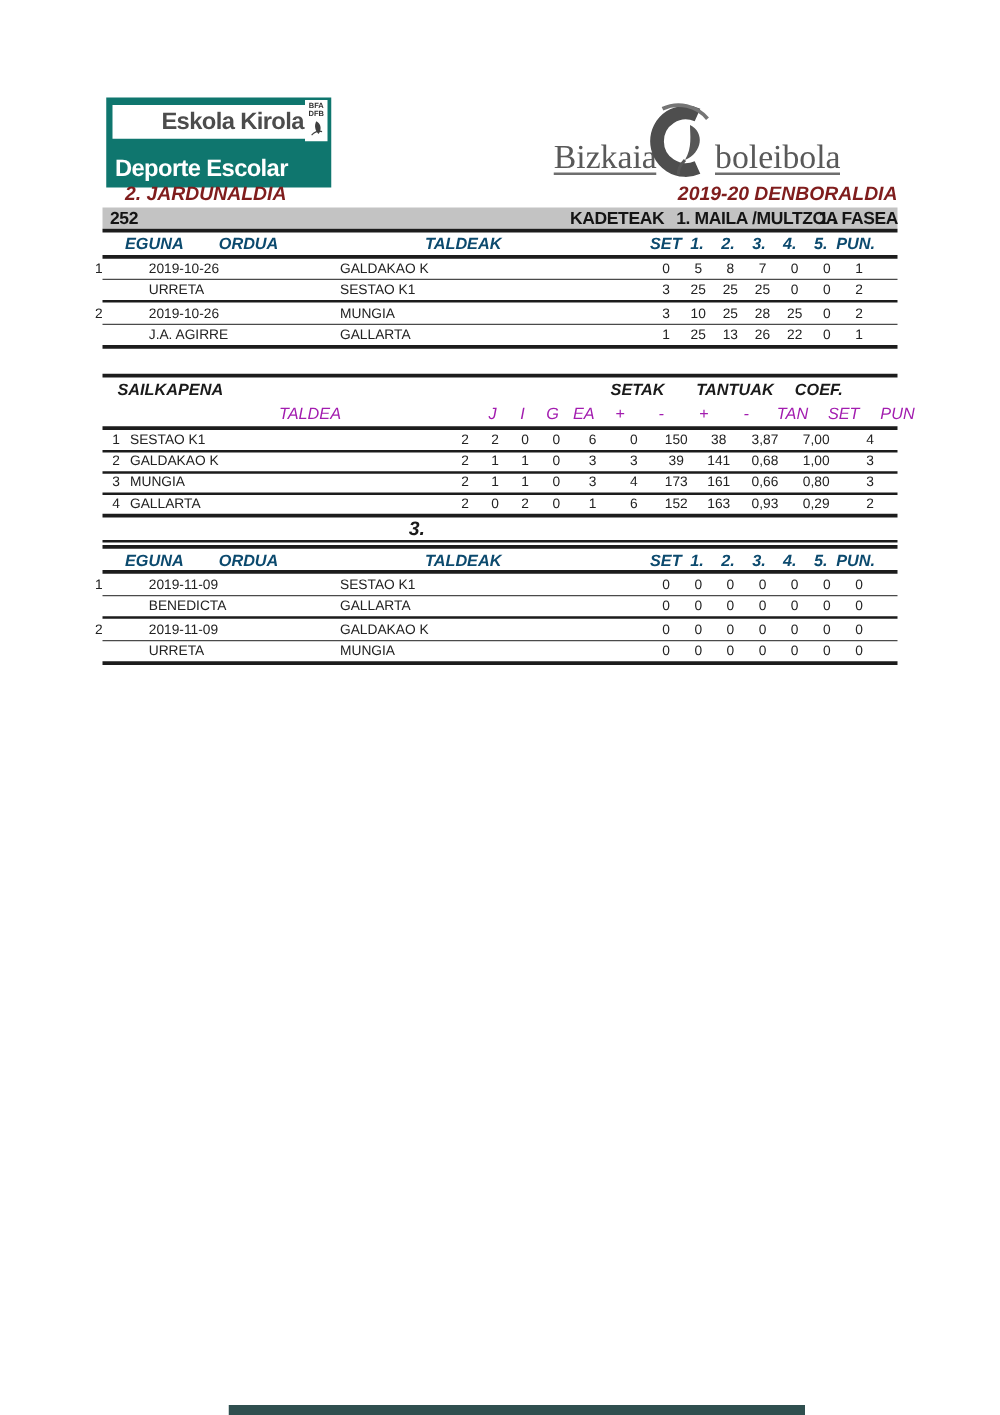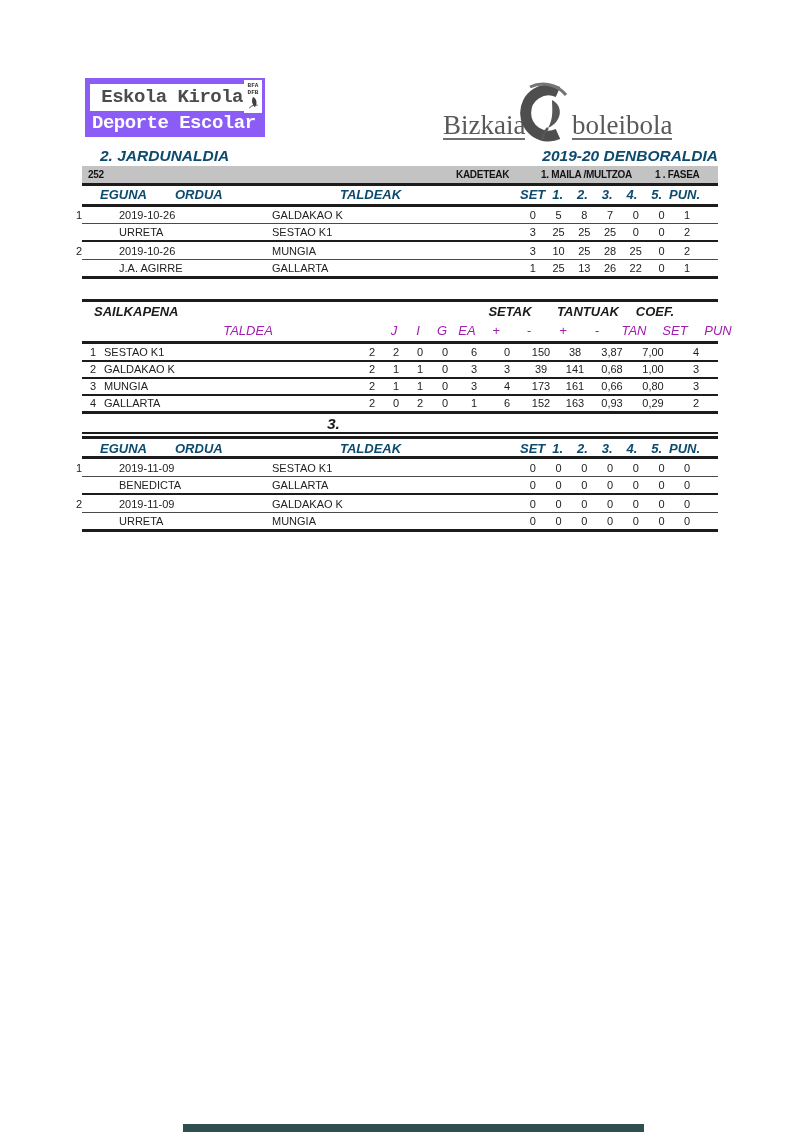--- a/index.html
+++ b/index.html
@@ -3,36 +3,36 @@
 <meta charset="utf-8">
 <style>
   html,body{margin:0;padding:0;background:#fff;}
   #page{position:relative;width:800px;height:1132px;background:#ffffff;overflow:hidden;
         font-family:"Liberation Sans",sans-serif;color:#1d1d1d;}
   .abs{position:absolute;}
   .hr{position:absolute;background:#1c1c1c;}
   .hr.thin{background:#4a4a4a;}
 
   
-  .ek-box{position:absolute;left:85px;top:78px;width:180px;height:59px;background:#8b5cf6;font-family:Liberation Mono, monospace;}
+  .ek-box{position:absolute;left:85px;top:78px;width:180px;height:72px;background:#0f766e;}
   .ek-white{position:absolute;left:5px;top:6px;width:153px;height:27px;background:#ffffff;
             font-size:19px;font-weight:bold;color:#4c4c4c;line-height:27px;text-align:right;
             padding-right:5px;letter-spacing:-0.5px;}
   .ek-sub{position:absolute;left:7px;bottom:3px;color:#ffffff;font-size:19px;font-weight:bold;
           letter-spacing:-0.5px;}
   .ek-badge{position:absolute;right:3px;top:2px;width:18px;height:31px;background:#ffffff;
             text-align:center;color:#333;font-size:6px;font-weight:bold;line-height:7px;padding-top:2px;}
   .bz-word{position:absolute;top:112px;font-family:"Liberation Serif",serif;font-size:27px;
            line-height:26px;color:#595959;border-bottom:2px solid #6e6e6e;}
   .bz-emblem{position:absolute;left:514px;top:82px;}
 
   
-  .doc-title{position:absolute;top:147px;font-size:15.5px;font-weight:bold;font-style:italic;color:#0c4a6e;}
+  .doc-title{position:absolute;top:147px;font-size:15.5px;font-weight:bold;font-style:italic;color:#7f1d1d;}
   .league-bar{position:absolute;left:82px;top:166px;width:636px;height:17px;background:#c3c3c3;
-              font-size:10px;font-weight:bold;line-height:17px;letter-spacing:-0.3px;color:#141414;}
+              font-size:14px;font-weight:bold;line-height:17px;letter-spacing:-0.3px;color:#141414;}
   .league-bar span{position:absolute;white-space:nowrap;}
 
   
   .thead{position:absolute;left:0;width:800px;height:17px;line-height:17px;
          font-size:13px;font-weight:bold;font-style:italic;color:#0c4a6e;}
   .thead > span{position:absolute;}
   .mrow{position:absolute;left:0;width:800px;height:16px;line-height:16px;font-size:11px;color:#222;}
   .mnum{position:absolute;left:72px;width:14px;text-align:center;}
   .minfo{position:absolute;left:100px;white-space:nowrap;margin-left:19px;}
   .mteam{position:absolute;left:272px;white-space:nowrap;}

